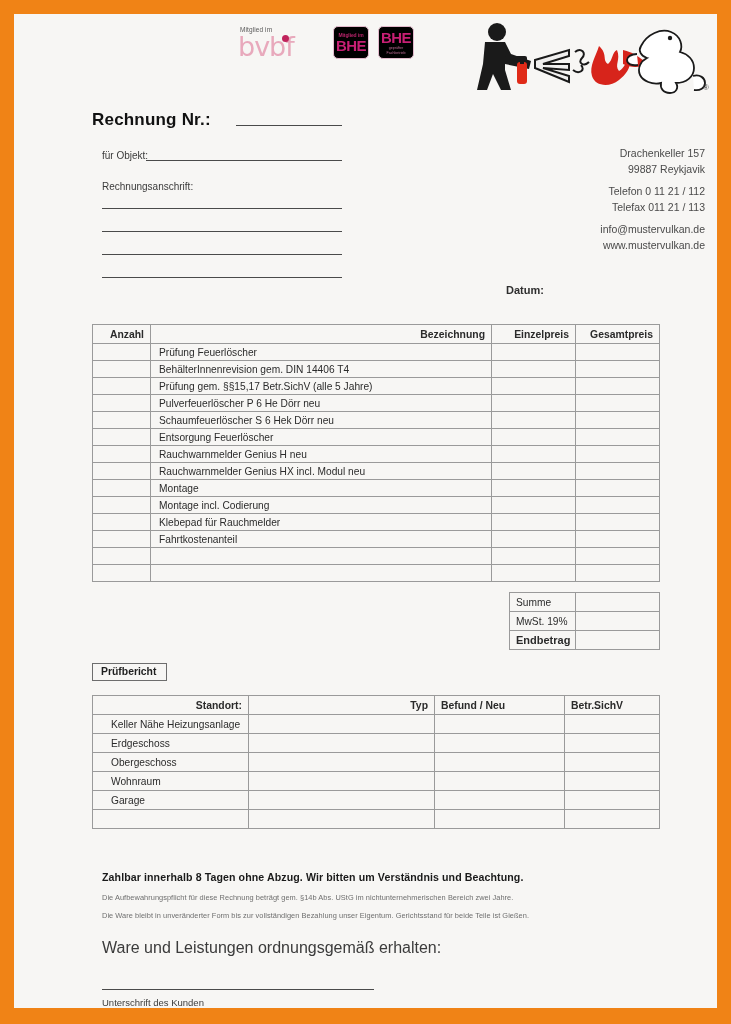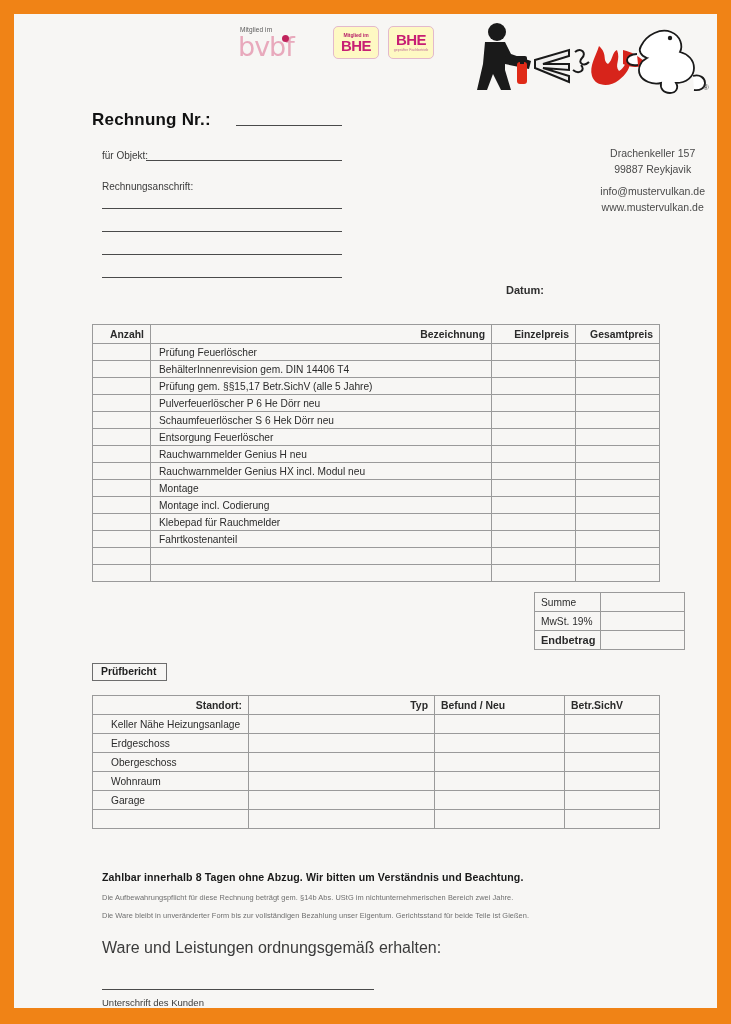--- a/index.html
+++ b/index.html
@@ -65,22 +65,22 @@
   .bvbf-dot {
     position: absolute;
     width: 7px; height: 7px;
     border-radius: 50%;
     background: #c0235c;
     left: 44px; top: 9px;
   }
   .bhe-badge {
     border: 1px solid #e3b9cc;
     border-radius: 5px;
-    background: #fef9c3;
-    width: 46px;
+    background: #000000;
+    width: 36px;
     height: 33px;
     box-sizing: border-box;
     display: flex;
     flex-direction: column;
     align-items: center;
     justify-content: center;
     padding: 2px 4px;
   }
   .bhe-top {
     font-size: 5px;
@@ -123,21 +123,21 @@
     position: absolute;
     right: 2px; bottom: 4px;
     font-size: 8px;
     color: #444;
   }
 
   .company-address {
     position: absolute;
     right: 12px;
     top: 132px;
-    text-align: center;
+    text-align: right;
     font-size: 10.5px;
     color: #4a4a4a;
     line-height: 15.5px;
     margin-left: 48px;
   }
   .company-address .grp { margin-bottom: 7px; }
   .company-address .grp:last-child { margin-bottom: 0; }
 
   
   .inv-title {
@@ -192,21 +192,21 @@
     text-align: right;
   }
 
   #items-table { left: 78px; top: 310px; width: 567px; }
   #items-table .c-anzahl { width: 58px; }
   #items-table .c-bez { width: 341px; }
   #items-table .c-einzel { width: 84px; }
   #items-table .c-gesamt { width: 84px; }
   #items-table td.desc { padding-left: 8px; }
 
-  #totals-table { left: 495px; top: 578px; width: 150px; margin-left: 25px; }
+  #totals-table { left: 495px; top: 578px; width: 150px; }
   #totals-table .c-label { width: 66px; }
   #totals-table .c-val { width: 84px; }
   #totals-table td { height: 19px; }
   #totals-table td.bold { font-weight: bold; font-size: 11px; }
 
   .pruef-box {
     position: absolute;
     left: 78px;
     top: 649px;
     border: 1px solid #6d6d6d;
@@ -325,20 +325,24 @@
         </g>
       </svg>
       <span class="reg-mark">®</span>
     </div>
   </div>
 
   <div class="company-address">
     <div class="grp">
       <div>Drachenkeller 157</div>
       <div>99887 Reykjavik</div>
+    </div>
+    <div class="grp">
+      <div>Telefon 0 11 21 / 112</div>
+      <div>Telefax 011 21 / 113</div>
     </div>
     <div class="grp">
       <div>info@mustervulkan.de</div>
       <div>www.mustervulkan.de</div>
     </div>
   </div>
 
   <div class="inv-title">Rechnung Nr.:</div>
   <div class="rule" style="left:222px; top:111px; width:106px;"></div>
 

